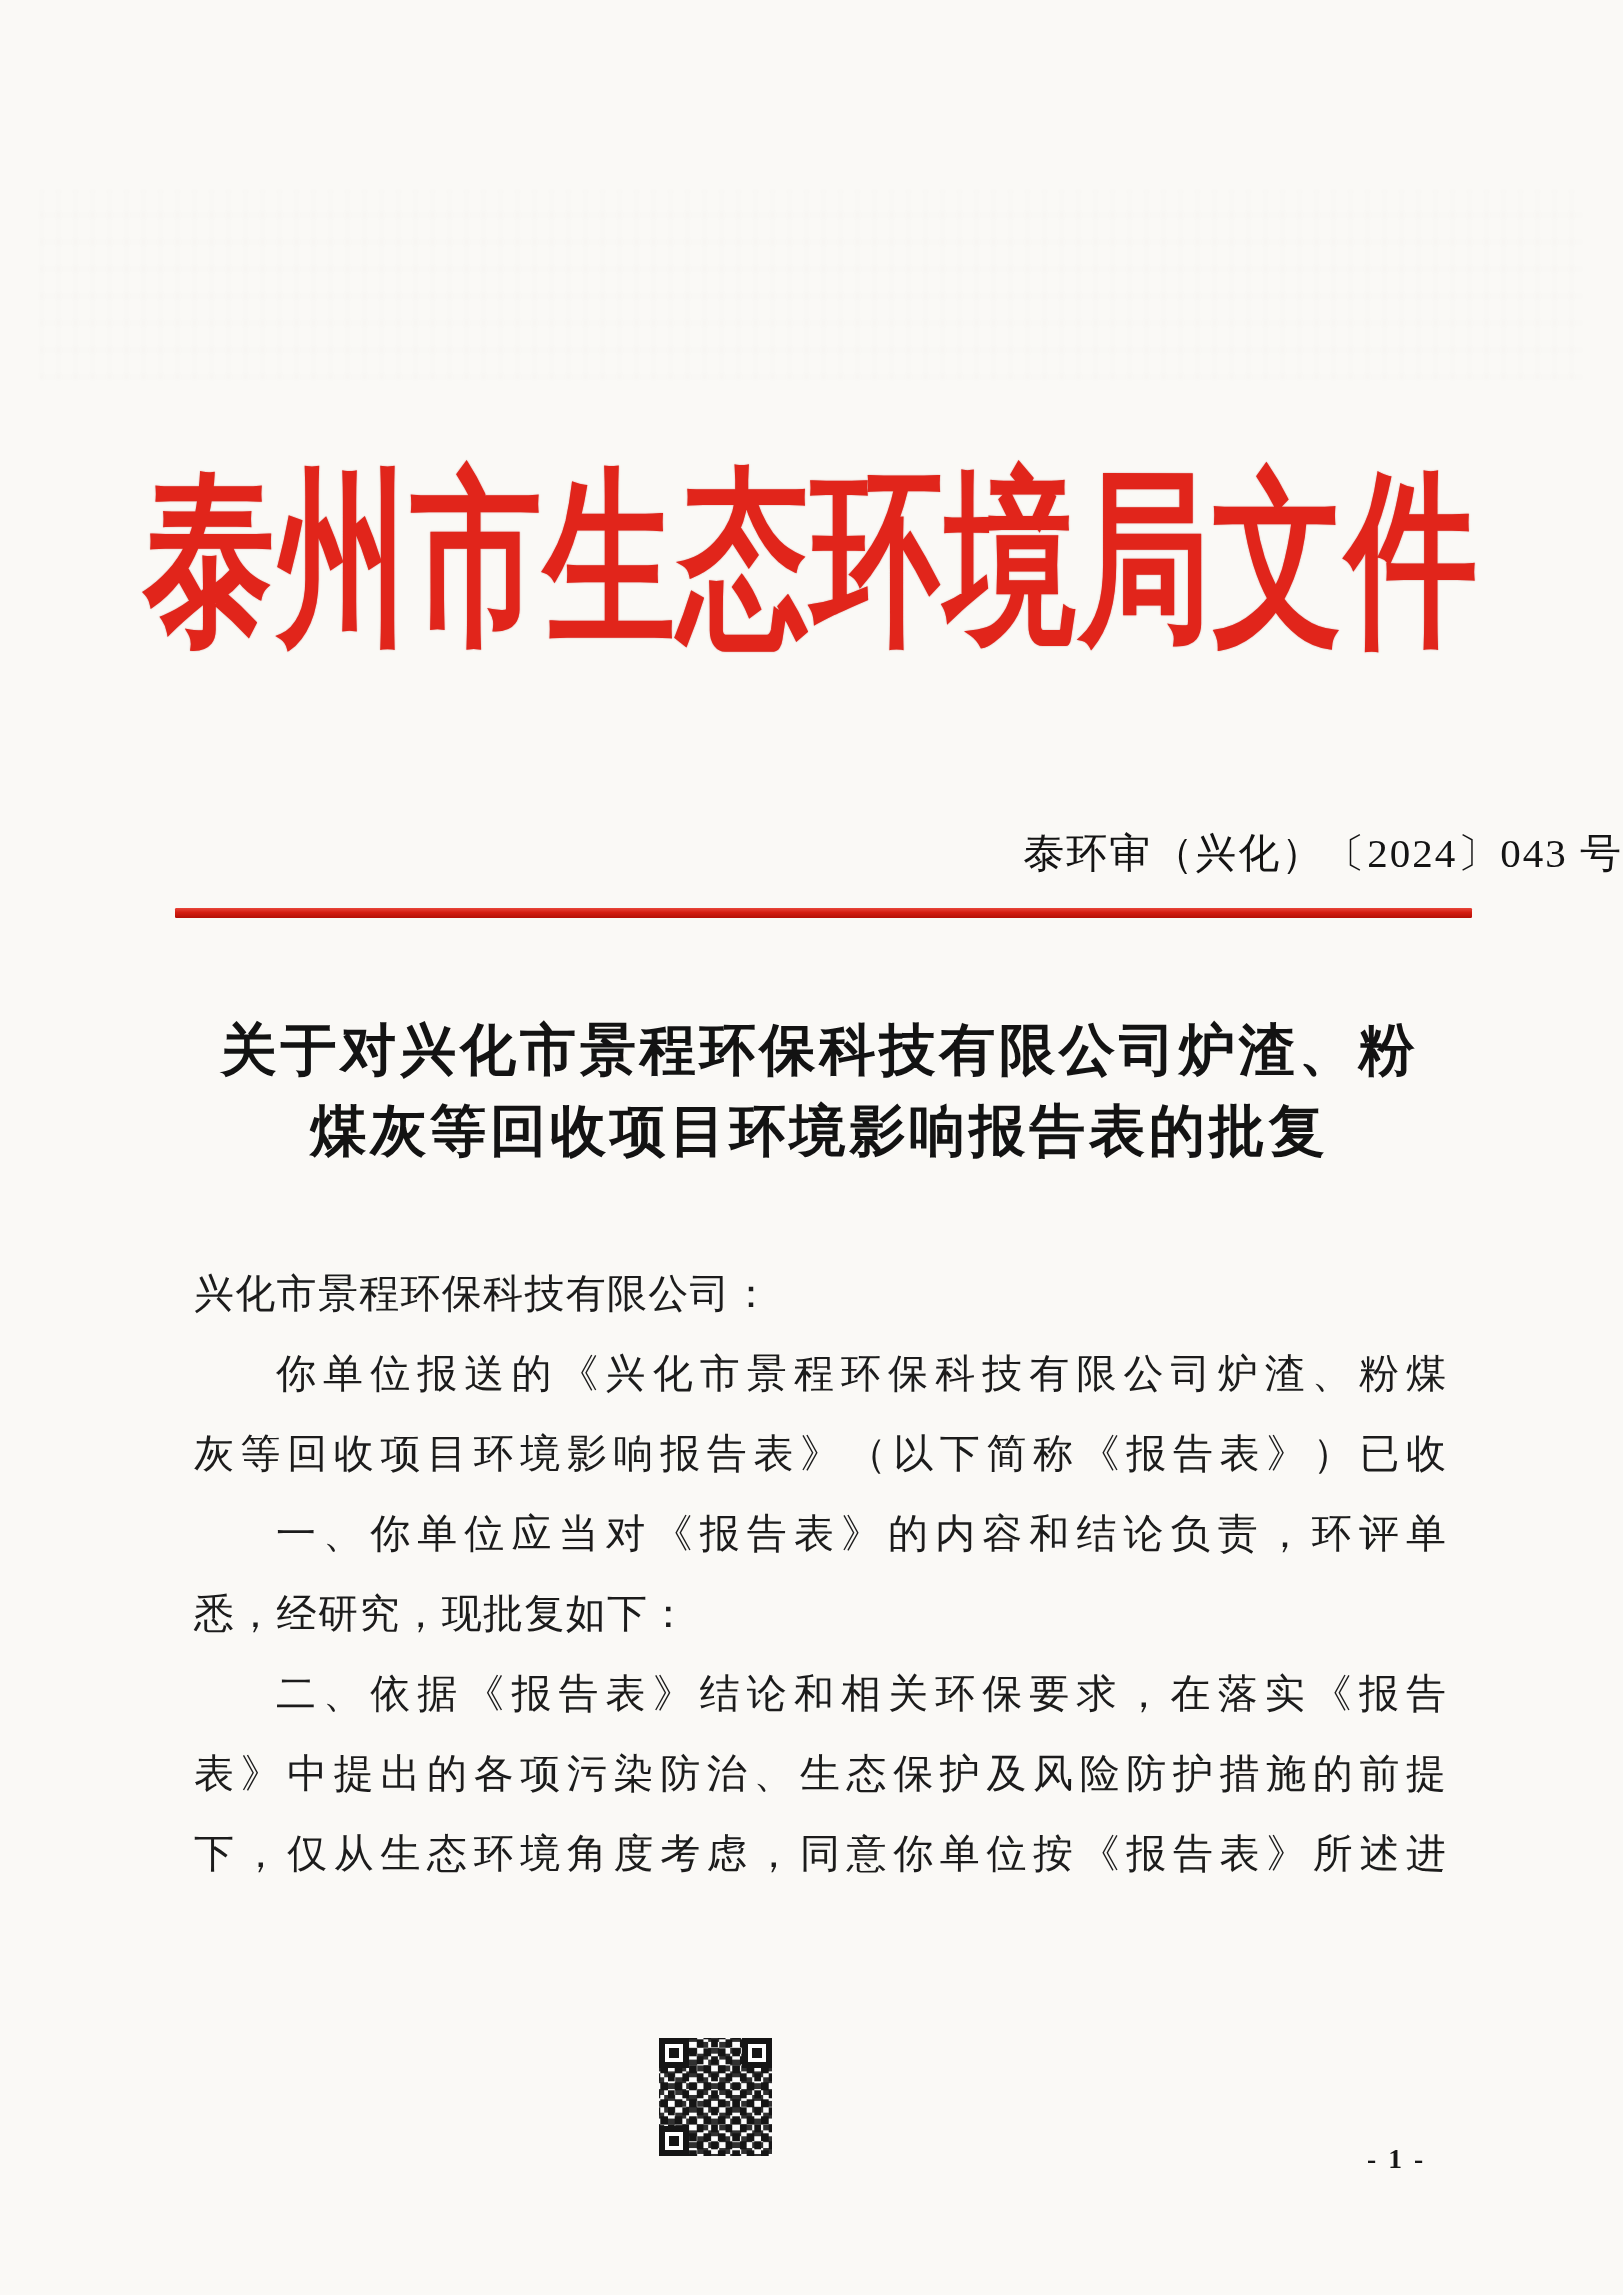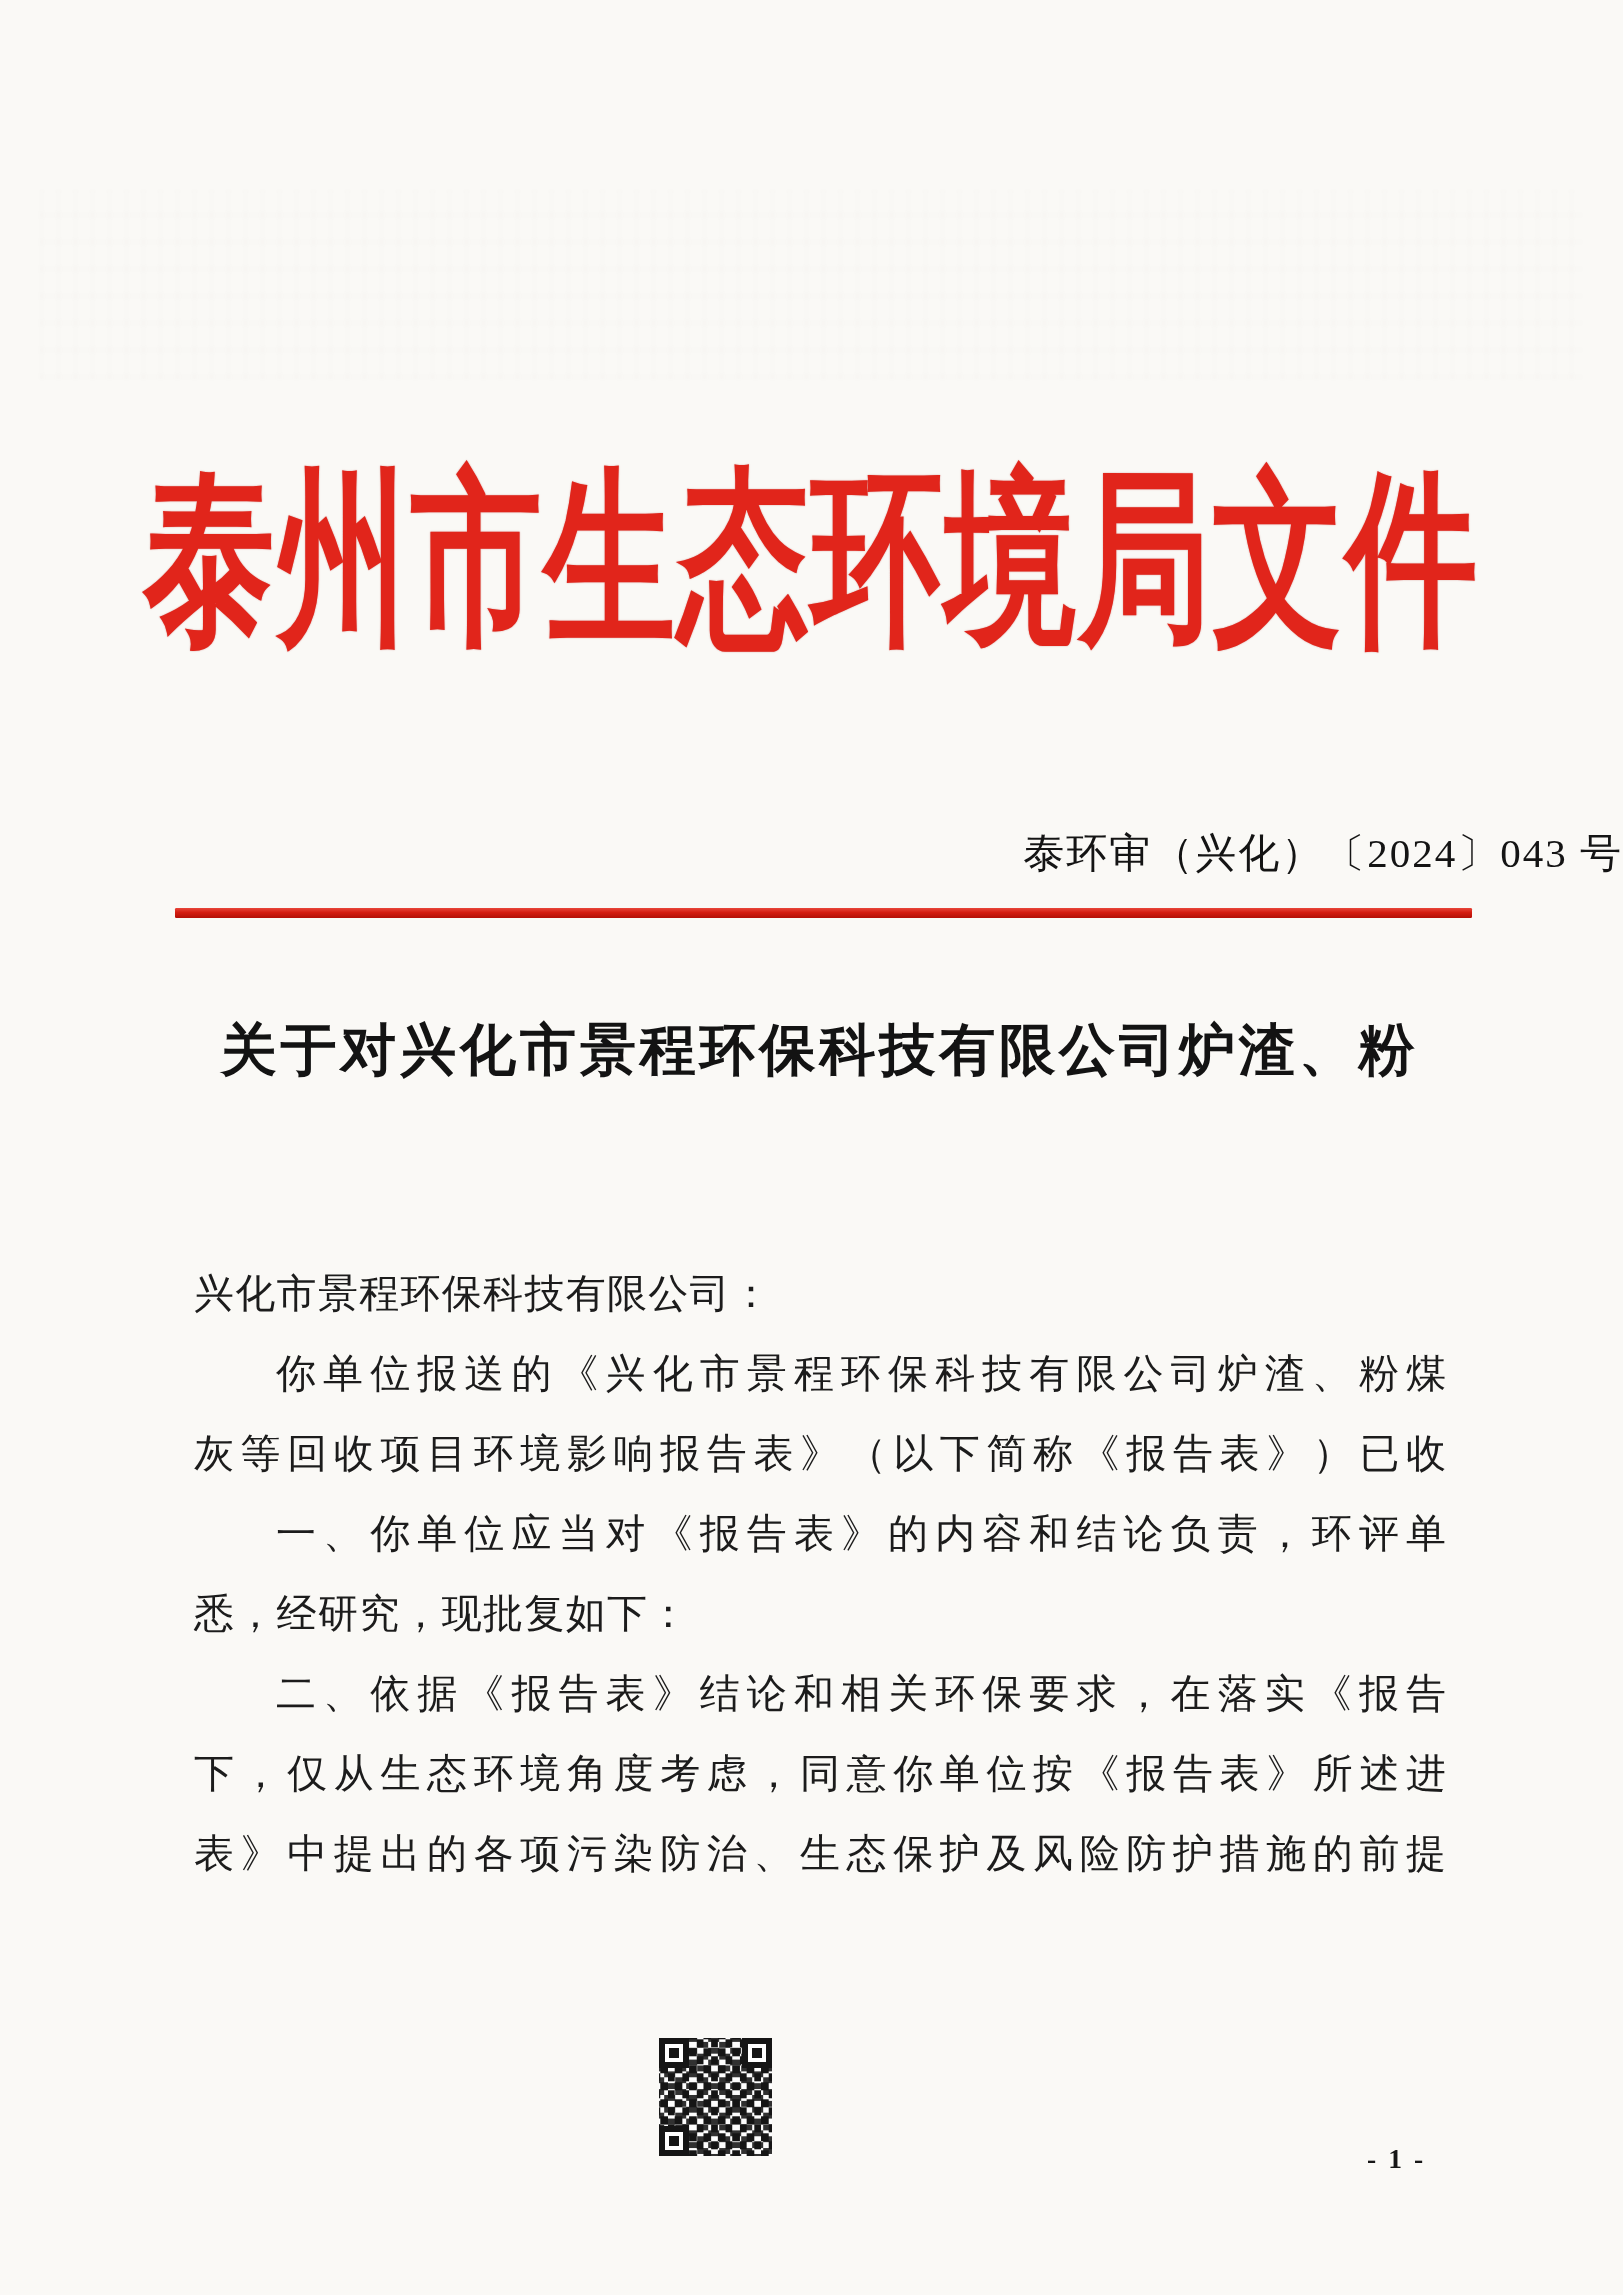--- a/index.html
+++ b/index.html
@@ -113,31 +113,32 @@
 <div class="bleed"></div>
 
 <div class="agency-title">泰州市生态环境局文件</div>
 
 <div class="doc-number">泰环审（兴化）〔2024〕043 号</div>
 
 <div class="red-rule"></div>
 
 <div class="doc-title">
   <div>关于对兴化市景程环保科技有限公司炉渣、粉</div>
+  <div>煤灰等回收项目环境影响报告表的批复</div>
 </div>
 
 <div class="body-text">
   <div class="body-line">兴化市景程环保科技有限公司：</div>
   <div class="body-line justify indent">你单位报送的《兴化市景程环保科技有限公司炉渣、粉煤</div>
   <div class="body-line justify">灰等回收项目环境影响报告表》（以下简称《报告表》）已收</div>
   <div class="body-line justify indent">一、你单位应当对《报告表》的内容和结论负责，环评单</div>
   <div class="body-line">悉，经研究，现批复如下：</div>
   <div class="body-line justify indent">二、依据《报告表》结论和相关环保要求，在落实《报告</div>
+  <div class="body-line justify">表》中提出的各项污染防治、生态保护及风险防护措施的前提</div>
   <div class="body-line justify">下，仅从生态环境角度考虑，同意你单位按《报告表》所述进</div>
-  <div class="body-line justify">表》中提出的各项污染防治、生态保护及风险防护措施的前提</div>
 </div>
 
 <div class="qr">
   <div class="finder tl"></div>
   <div class="finder tr"></div>
   <div class="finder bl"></div>
 </div>
 
 <div class="page-num">- 1 -</div>
 

